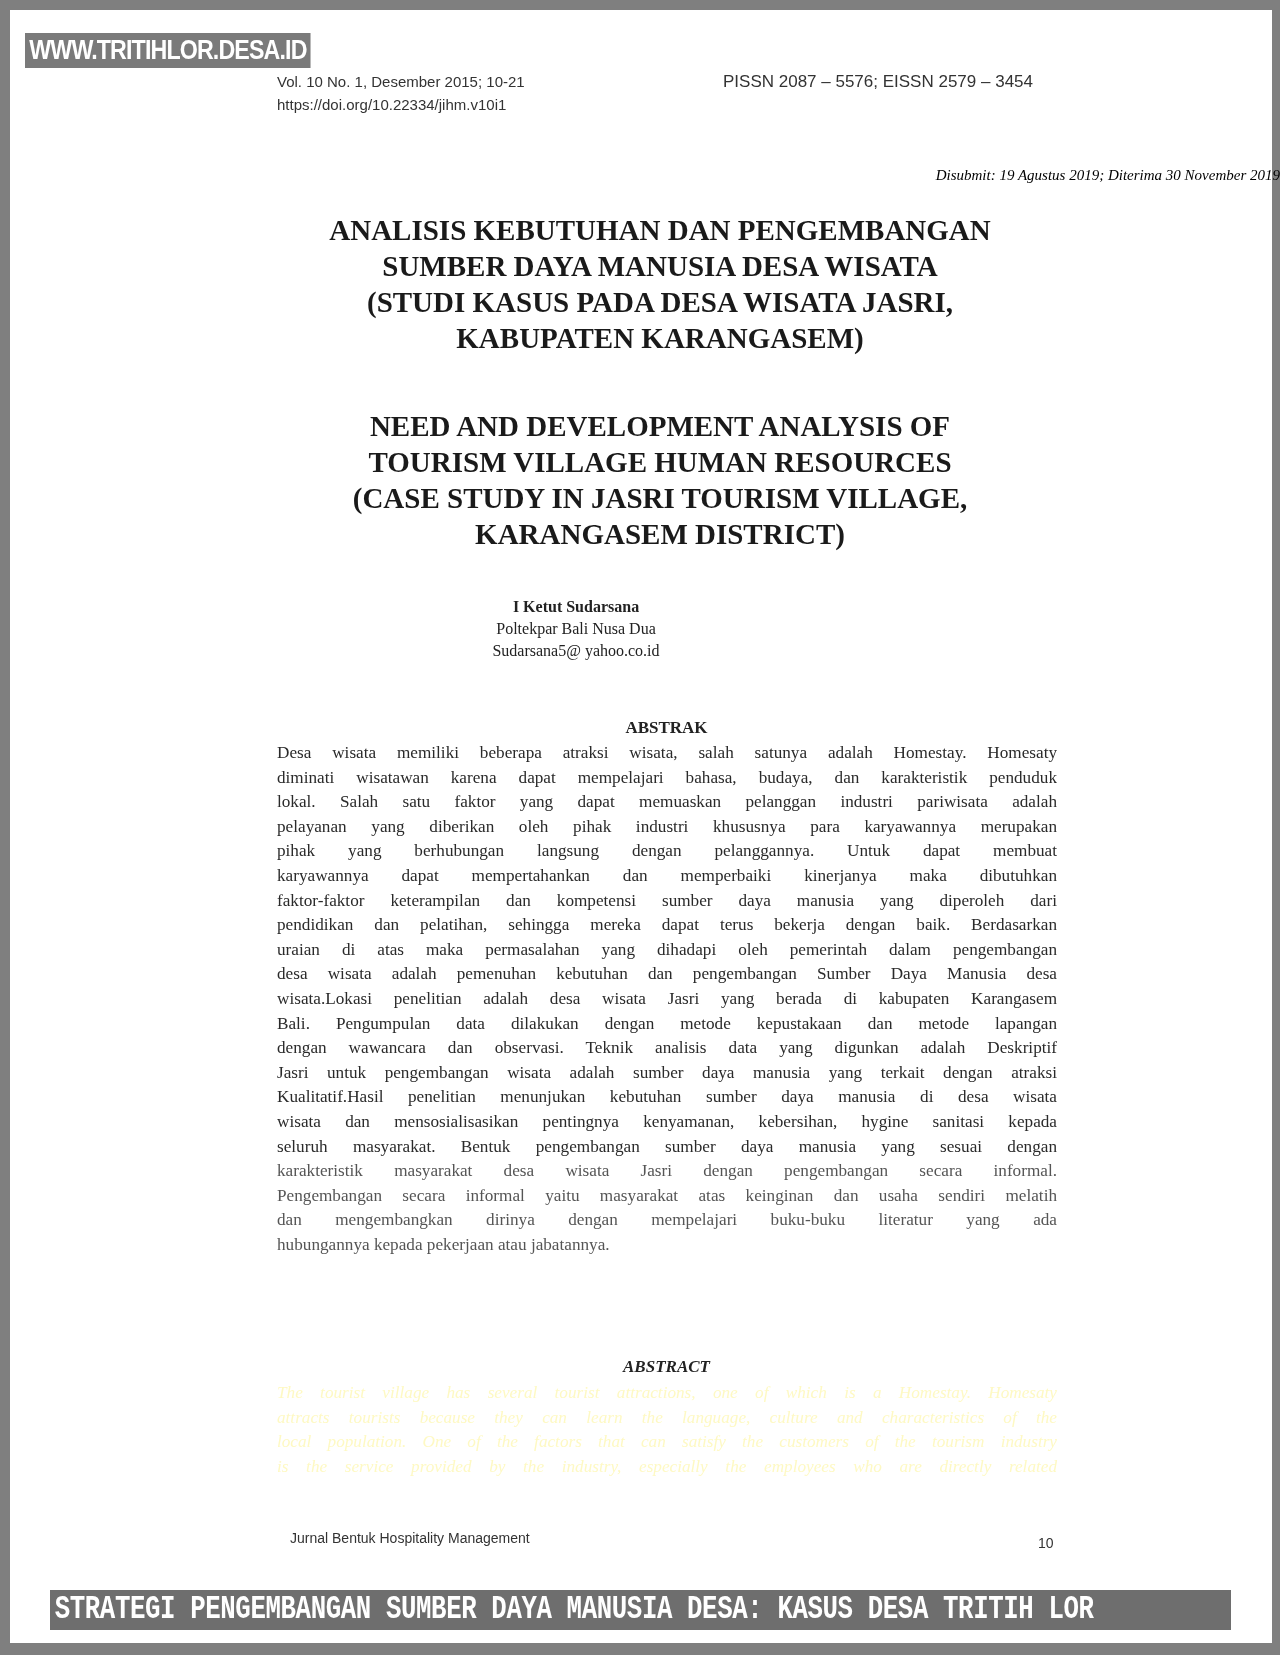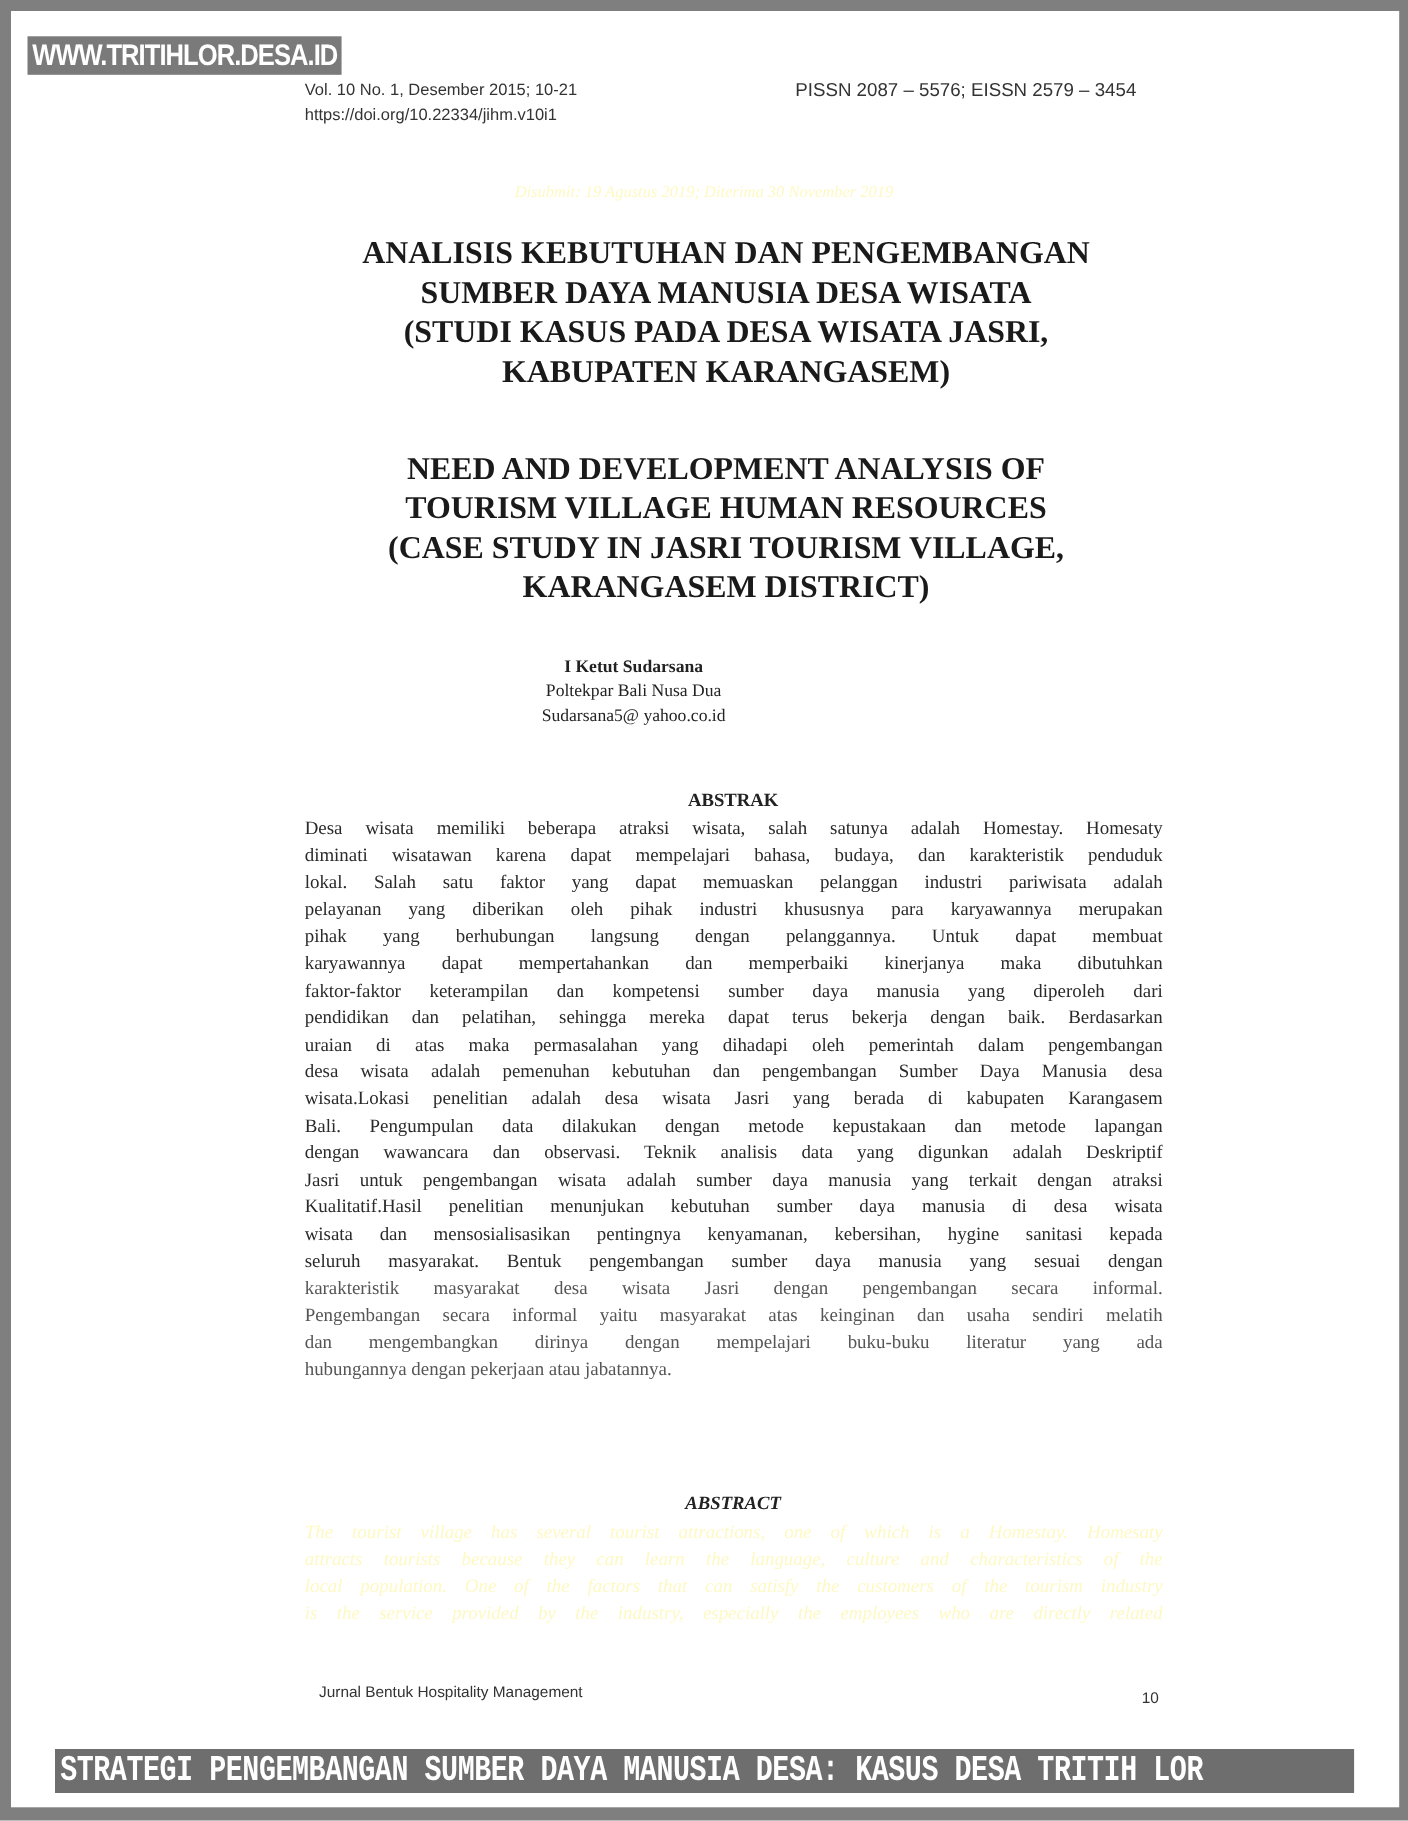--- a/index.html
+++ b/index.html
@@ -44,24 +44,24 @@
     position: absolute;
     left: 723px; top: 70px;
     font-family: "Liberation Sans", sans-serif;
     font-size: 17px;
     color: #333;
     line-height: 23px;
   }
   .submitted {
     position: absolute;
     left: 0; width: 1280px; top: 167px;
-    text-align: center;
+    text-align: right;
     font-style: italic;
     font-size: 15px;
-    color: #fef9c3;
+    color: #000000;
   }
   .title-block {
     position: absolute;
     left: 280px; width: 760px;
     text-align: center;
     font-weight: bold;
     font-size: 29px;
     line-height: 36px;
     color: #1a1a1a;
   }
@@ -205,21 +205,21 @@
   <span class="line">wisata.Lokasi penelitian adalah desa wisata Jasri yang berada di kabupaten Karangasem</span>
   <span class="line">Bali. Pengumpulan data dilakukan dengan  metode kepustakaan dan metode lapangan</span>
   <span class="line">dengan wawancara dan observasi. Teknik analisis data yang digunkan adalah Deskriptif</span>
   <span class="line">Jasri untuk pengembangan wisata adalah sumber daya manusia yang terkait dengan atraksi</span>
   <span class="line">Kualitatif.Hasil penelitian menunjukan kebutuhan sumber daya manusia di desa wisata</span>
   <span class="line">wisata dan mensosialisasikan pentingnya kenyamanan, kebersihan, hygine sanitasi kepada</span>
   <span class="line">seluruh masyarakat. Bentuk pengembangan sumber daya manusia yang sesuai dengan</span>
   <span class="line faded">karakteristik masyarakat desa wisata Jasri dengan pengembangan secara informal.</span>
   <span class="line faded">Pengembangan secara informal yaitu masyarakat atas keinginan dan usaha sendiri melatih</span>
   <span class="line faded">dan mengembangkan dirinya dengan mempelajari buku-buku literatur yang ada</span>
-  <span class="line faded last">hubungannya dengan pekerjaan atau jabatannya.</span>
+  <span class="line faded last">hubungannya kepada pekerjaan atau jabatannya.</span>
 </div>
 
 <div class="keywords">Kata kunci: Pengembangan SDM, Desa wisata</div>
 
 <div class="abstract-head">ABSTRACT</div>
 <div class="abstract-body">
   <span class="line">The tourist village has several tourist attractions, one of which is a Homestay. Homesaty</span>
   <span class="line">attracts tourists because they can learn the language, culture and characteristics of the</span>
   <span class="line">local population. One of the factors that can satisfy the customers of the tourism industry</span>
   <span class="line">is the service provided by the industry, especially the employees who are directly related</span>

